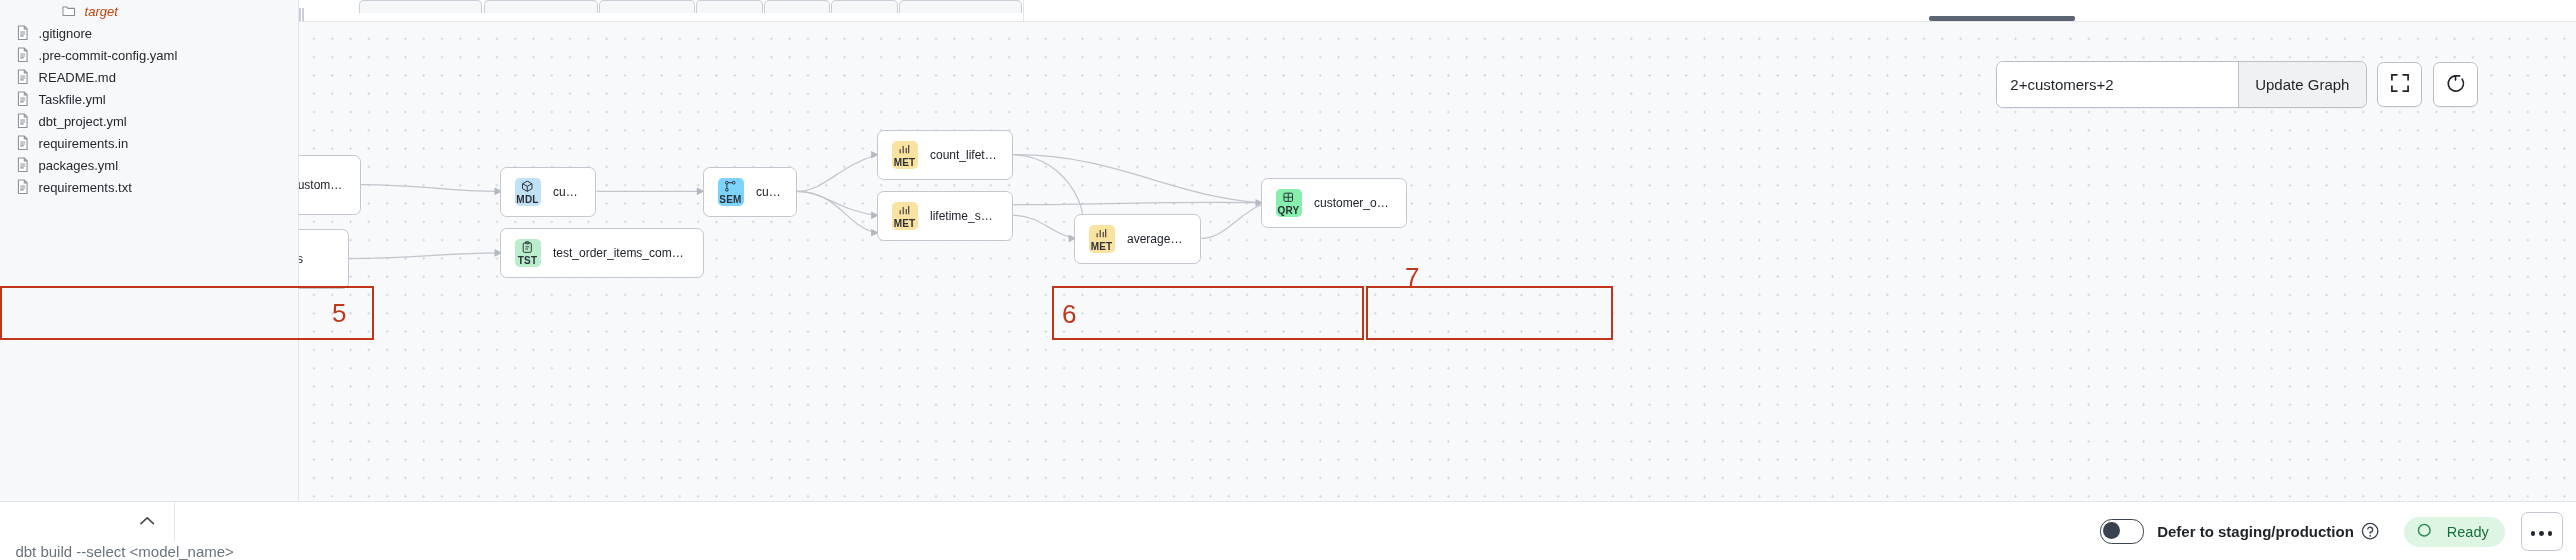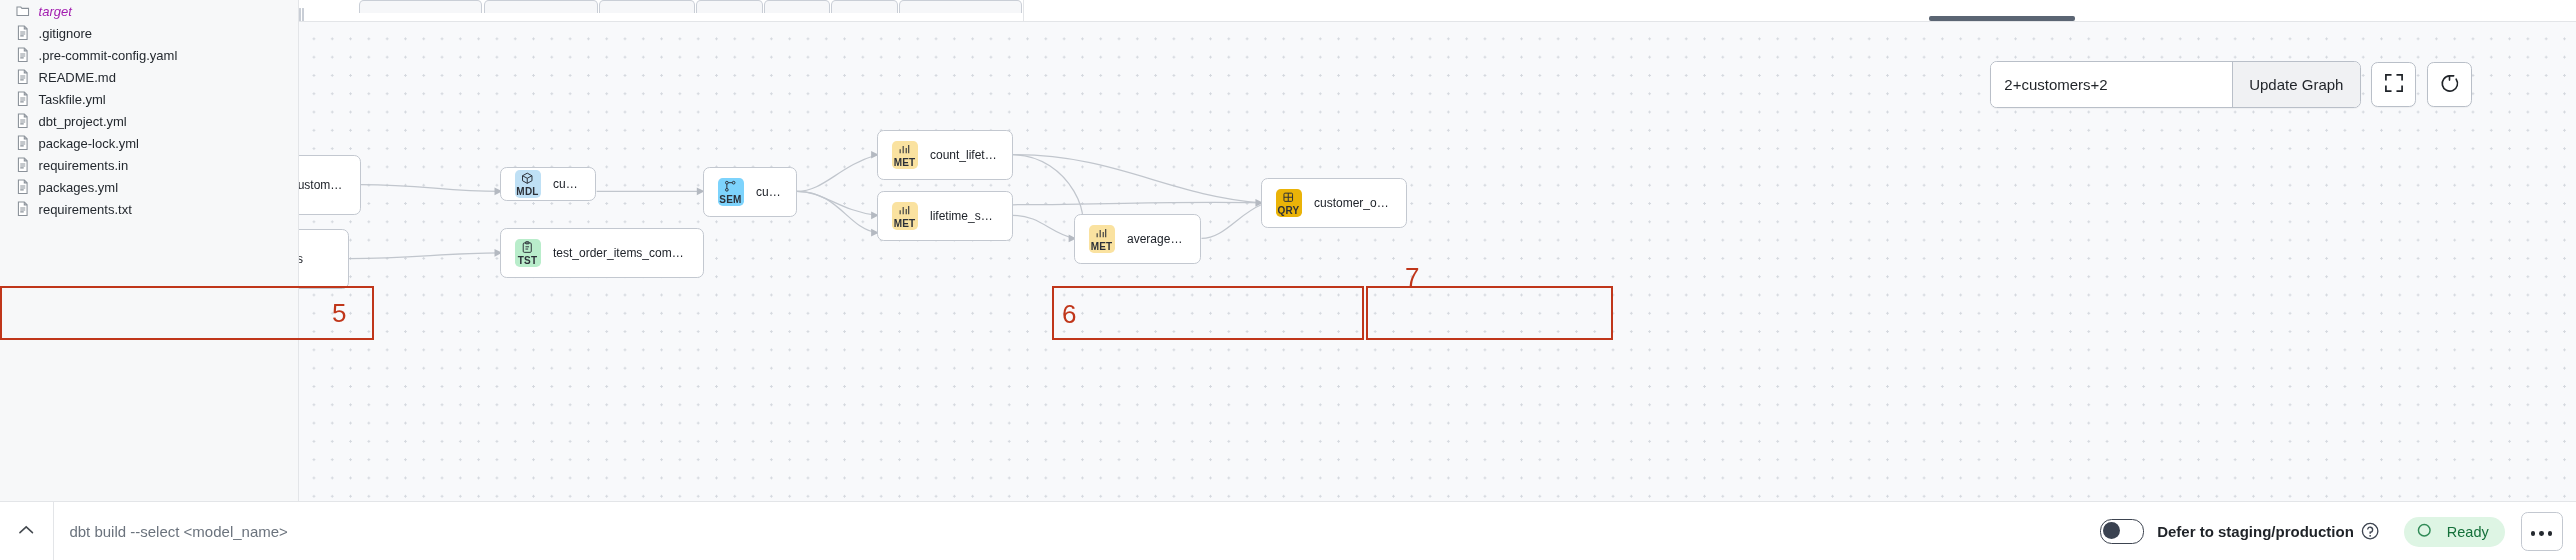--- a/index.html
+++ b/index.html
@@ -28,21 +28,21 @@
   }
   .file-row{
     height:22px;
     display:flex;align-items:center;
     padding-left:16.4px;
     gap:8.7px;
     font-size:13px;
     color:#24292f;
     white-space:nowrap;
   }
-  .file-row.muted{color:#a21caf;font-style:italic;}
+  .file-row.muted{color:#c2410c;font-style:italic;margin-left:46px;}
   .ficon{width:13.5px;height:15.4px;flex:0 0 13.5px;display:block;}
 
   
   .graph-pane{
     flex:1 1 auto;position:relative;min-width:0;
     background:#ffffff;
     display:flex;flex-direction:column;
   }
   .tabstrip{
     height:21px;flex:0 0 21px;position:relative;
@@ -73,21 +73,21 @@
     background-color:#f8f9fb;
     background-image:radial-gradient(#d4d8de 1.1px, transparent 1.1px);
     background-size:18.3px 18.3px;
     background-position:5.8px 7.7px;
     overflow:hidden;
   }
   .canvas svg.edges{position:absolute;inset:0;width:100%;height:100%;}
 
   
   .gtoolbar{
-    position:absolute;top:39px;right:104px;
+    position:absolute;top:39px;right:98px;
     display:flex;align-items:center;gap:10.6px;
     z-index:5;
   }
   .selector-group{
     display:flex;align-items:stretch;
     border:1px solid #b9bfc8;
     border-radius:6.7px;
     background:#fff;
     overflow:hidden;
     height:45px;
@@ -137,21 +137,21 @@
   .node .nlabel{font-size:12px;color:#20242b;white-space:nowrap;overflow:hidden;text-overflow:ellipsis;}
 
   
   .statusbar{
     height:59px;flex:0 0 59px;
     background:#ffffff;
     border-top:1px solid #e3e5e8;
     display:flex;align-items:center;
     position:relative;
   }
-  .cmd-wrap{display:flex;align-items:center;height:100%;}
+  .cmd-wrap{display:flex;align-items:center;height:100%;flex-direction:column;}
   .chev-btn{
     width:54px;height:100%;display:flex;align-items:center;justify-content:center;
     background:#fff;border:none;border-right:1px solid #e3e5e8;cursor:pointer;padding:0;
   }
   .cmd-input{
     width:279px;border:none;outline:none;background:transparent;
     font-family:"Liberation Sans", sans-serif;
     font-size:15px;color:#57606a;padding-left:15.4px;
   }
   .cmd-input::placeholder{color:#6b737d;opacity:1;}
@@ -247,30 +247,20 @@
           </div>
           <div class="file-row">
             <span style="display: flex;">
               <svg class="ficon" viewBox="0 0 14 16" fill="none" stroke="#8a9199" stroke-width="1.1">
                 <path d="M2.5,1 L8.6,1 L11.5,3.9 L11.5,15 L2.5,15 Z" fill="#fff"></path>
                 <path d="M8.6,1 L8.6,4 L11.5,4"></path>
                 <path d="M4.4,7.3 L9.6,7.3 M4.4,9.3 L9.6,9.3 M4.4,11.3 L8,11.3"></path>
               </svg>
             </span>
             <span>dbt_project.yml</span>
-          </div>
-          <div class="file-row">
-            <span style="display: flex;">
-              <svg class="ficon" viewBox="0 0 14 16" fill="none" stroke="#8a9199" stroke-width="1.1">
-                <path d="M2.5,1 L8.6,1 L11.5,3.9 L11.5,15 L2.5,15 Z" fill="#fff"></path>
-                <path d="M8.6,1 L8.6,4 L11.5,4"></path>
-                <path d="M4.4,7.3 L9.6,7.3 M4.4,9.3 L9.6,9.3 M4.4,11.3 L8,11.3"></path>
-              </svg>
-            </span>
-            <span>package-lock.yml</span>
           </div>
           <div class="file-row">
             <span style="display: flex;">
               <svg class="ficon" viewBox="0 0 14 16" fill="none" stroke="#8a9199" stroke-width="1.1">
                 <path d="M2.5,1 L8.6,1 L11.5,3.9 L11.5,15 L2.5,15 Z" fill="#fff"></path>
                 <path d="M8.6,1 L8.6,4 L11.5,4"></path>
                 <path d="M4.4,7.3 L9.6,7.3 M4.4,9.3 L9.6,9.3 M4.4,11.3 L8,11.3"></path>
               </svg>
             </span>
             <span>requirements.in</span>
@@ -344,21 +334,21 @@
           </g>
         </svg>
 
         <div id="node-layer">
             <div class="node" style="left: -56px; top: 133px; width: 118px; height: 60px; padding-left: 25px;">
               <span class="nlabel">stg_customers</span>
             </div>
             <div class="node" style="left: -56px; top: 207px; width: 106px; height: 60px; padding-left: 25px;">
               <span class="nlabel">orders</span>
             </div>
-            <div class="node" style="left: 201px; top: 145px; width: 96px; height: 34px;">
+            <div class="node" style="left: 201px; top: 145px; width: 96px; height: 50px;">
               <div class="badge" style="background: rgb(191, 224, 245);">
                 <span class="bgl"><svg width="12.5" height="12.5" viewBox="0 0 14 14" fill="none" stroke="#2c3038" stroke-width="1.1">
                     <path d="M7,1.3 L12.3,4.2 L12.3,9.8 L7,12.7 L1.7,9.8 L1.7,4.2 Z"></path>
                     <path d="M7,7 L12.3,4.2 M7,7 L1.7,4.2 M7,7 L7,12.7"></path>
                   </svg></span>
                 <span class="btx">MDL</span>
               </div>
               <span class="nlabel">customers</span>
             </div>
             <div class="node" style="left: 201px; top: 206px; width: 204px; height: 50px;">
@@ -405,21 +395,21 @@
             <div class="node" style="left: 775px; top: 192px; width: 127px; height: 50px;">
               <div class="badge" style="background: rgb(250, 226, 160);">
                 <span class="bgl"><svg width="12.5" height="12.5" viewBox="0 0 14 14" fill="none" stroke="#2c3038" stroke-width="1.2">
                     <path d="M2.4,11.6 L2.4,7 M5.8,11.6 L5.8,3.4 M9.2,11.6 L9.2,5.6 M12,11.6 L12,2.2"></path>
                   </svg></span>
                 <span class="btx">MET</span>
               </div>
               <span class="nlabel">average_order_value</span>
             </div>
             <div class="node" style="left: 962px; top: 156px; width: 146px; height: 50px;">
-              <div class="badge" style="background: #eab308;">
+              <div class="badge" style="background: #86efac;">
                 <span class="bgl"><svg width="12.5" height="12.5" viewBox="0 0 14 14" fill="none" stroke="#2c3038" stroke-width="1.1">
                     <rect x="2.2" y="2.4" width="9.6" height="9.2" rx="1.2"></rect>
                     <path d="M7,2.4 L7,11.6 M2.2,7 L11.8,7"></path>
                   </svg></span>
                 <span class="btx">QRY</span>
               </div>
               <span class="nlabel">customer_order_metrics</span>
             </div>
           </div>
 

